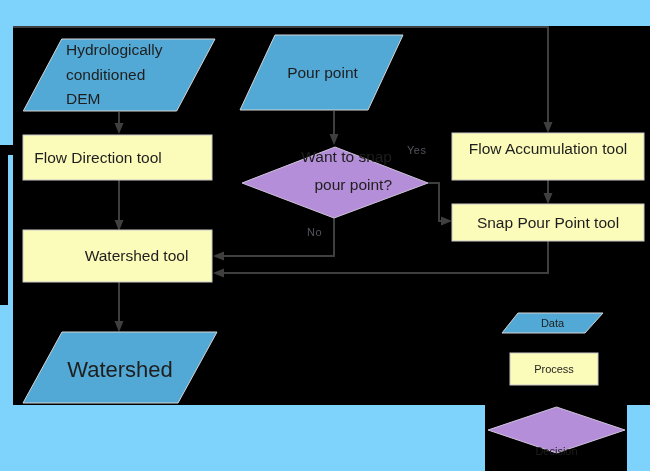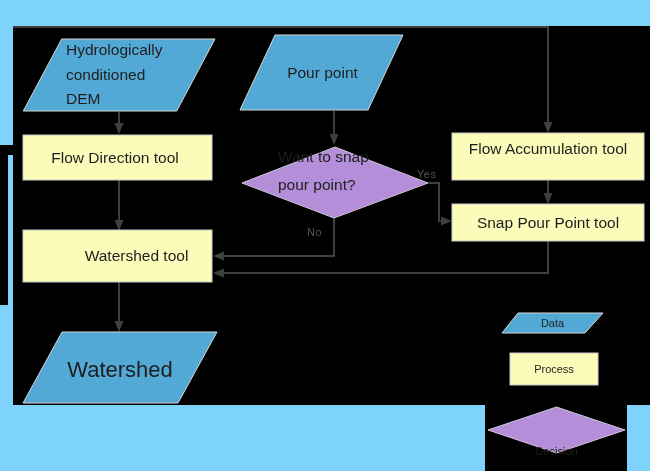--- a/index.html
+++ b/index.html
@@ -5,21 +5,21 @@
   html,body{margin:0;padding:0;background:#ffffff;}
   #stage{position:relative;width:650px;height:471px;background:#7dd3fc;overflow:hidden;
          font-family:"Liberation Sans", sans-serif;}
   .bg{position:absolute;background:#000000;}
   #canvas-bg{left:13px;top:26px;width:637px;height:379px;}
   #decision-bg{left:485px;top:405px;width:142px;height:66px;}
   #edge-strip-bridge{left:0;top:145px;width:13px;height:10px;}
   #edge-strip{left:0;top:145px;width:8px;height:160px;}
   svg{position:absolute;left:0;top:0;}
   .lbl{position:absolute;color:#1e1e1e;font-size:15.5px;line-height:1.25;}
-  .center{display:flex;align-items:center;justify-content:center;text-align:left;}
+  .center{display:flex;align-items:center;justify-content:center;text-align:right;}
   .edge-lbl{position:absolute;font-size:11px;color:#53535e;letter-spacing:.5px;}
   .legend-lbl{position:absolute;display:flex;align-items:center;justify-content:center;
               font-size:11px;color:#1e1e1e;}
 </style>
 </head>
 <body>
 
 <div id="stage">
 
   <div class="bg" id="canvas-bg"></div>
@@ -60,27 +60,27 @@
       <rect x="23" y="230" width="189" height="52" fill="#fbfbba" stroke="#c9c9c9"></rect>
       <polygon points="62,332 217,332 178,403 23,403" fill="#53a9d5" stroke="#d4d4d4"></polygon>
       <polygon points="518,313 603,313 585,333 502,333" fill="#53a9d5" stroke="#d4d4d4"></polygon>
       <rect x="510" y="353" width="88" height="32" fill="#fbfbba" stroke="#c9c9c9"></rect>
       <polygon points="556.5,407 625,430 556.5,453 488,430" fill="#b48ed8" stroke="#cfc3dc"></polygon>
     </g>
   </svg>
 
   <div class="lbl" style="left:66px;top:38px;width:118px;line-height:24.5px;">Hydrologically conditioned DEM</div>
   <div class="lbl center" style="left:250px;top:63px;width:145px;">Pour point</div>
-  <div class="lbl center" style="left:29px;top:135px;width:172px;height:45px;">Flow Direction tool</div>
+  <div class="lbl center" style="left:12px;top:135px;width:172px;height:45px;">Flow Direction tool</div>
   <div class="lbl center" style="left:452px;top:133px;width:192px;height:32px;">Flow Accumulation tool</div>
   <div class="lbl center" style="left:278px;top:143px;width:114px;line-height:28px;">Want to snap pour point?</div>
   <div class="lbl center" style="left:452px;top:204px;width:192px;height:37px;">Snap Pour Point tool</div>
   <div class="lbl center" style="left:23px;top:230px;width:189px;height:52px;padding-left:19px;">Watershed tool</div>
   <div class="lbl center" style="left:40px;top:356px;width:160px;font-size:22px;">Watershed</div>
 
-  <div class="edge-lbl" style="left:407px;top:168px;margin-left:10px;">Yes</div>
+  <div class="edge-lbl" style="left:407px;top:144px;">Yes</div>
   <div class="edge-lbl" style="left:307px;top:226px;text-align:right;">No</div>
 
   <div class="legend-lbl" style="left:502px;top:313px;width:101px;height:20px;">Data</div>
   <div class="legend-lbl" style="left:510px;top:353px;width:88px;height:32px;">Process</div>
   <div class="legend-lbl" style="left:488px;top:428px;width:137px;height:46px;">Decision</div>
 
 </div>
 
 </body></html>

